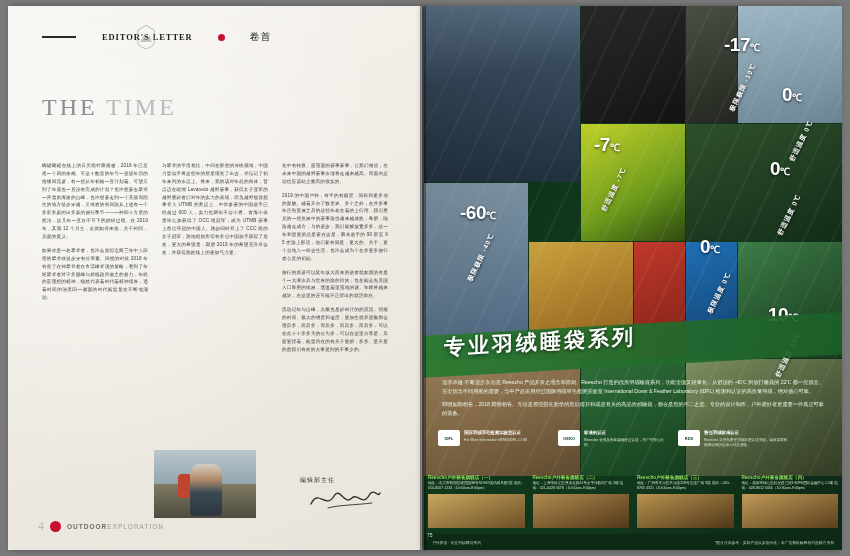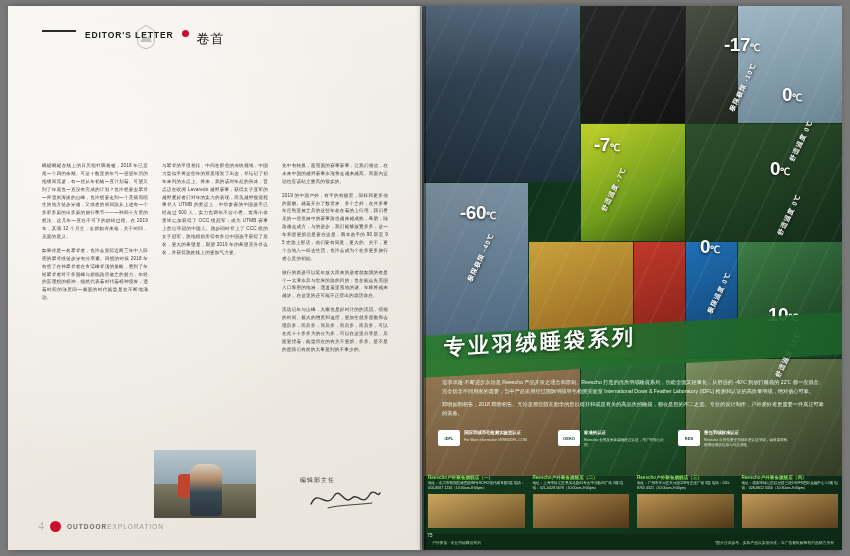--- a/index.html
+++ b/index.html
@@ -24,33 +24,33 @@
     overflow: hidden;
   }
   .paper-grain {
     position: absolute; inset: 0;
     background:
       radial-gradient(circle at 20% 30%, rgba(255,255,255,.55), rgba(0,0,0,0) 60%),
       linear-gradient(160deg, #f6f4ef 0%, #eeeae3 55%, #e9e5dd 100%);
   }
   .editors-letter {
     position: absolute; left: 34px; top: 24px;
-    display: flex; gap: 5px;
+    display: flex; align-items: center; gap: 22px; font-family: Liberation Serif, serif;
   }
   .editors-letter .bar {
     width: 34px; height: 2px; background: #2a2a2a; margin-right: 4px;
   }
   .el-en {
     font-size: 8.5px; letter-spacing: .9px; font-weight: bold; color: #1d1d1d;
   }
   .el-dot {
     display:inline-block; width: 7px; height: 7px; border-radius: 50%;
     background: #c8102e; margin: 0 3px;
   }
-  .el-cn { font-size: 13px; color: #1d1d1d; letter-spacing: 1px; }
+  .el-cn { font-size: 10px; color: #1d1d1d; letter-spacing: 1px; }
   .hdr-icon {
     position: absolute; left: 128px; top: 18px;
     width: 20px; height: 26px; opacity: .55;
   }
   .title-en {
     position: absolute; left: 34px; top: 88px;
     font-family: "Liberation Serif", serif;
     font-size: 24px; color: #8a8f93; letter-spacing: 3px; font-weight: normal;
   }
   .title-en .w2 { color: #b9bcbe; }
@@ -244,20 +244,23 @@
       <span class="el-en">EDITOR'S LETTER</span>
       <span class="el-dot"></span>
       <span class="el-cn">卷首</span>
     </div>
 
     <svg class="hdr-icon" viewBox="0 0 24 30">
       <path d="M12 1 L22 7 L22 20 Q22 27 12 29 Q2 27 2 20 L2 7 Z" fill="none" stroke="#8b8b8b" stroke-width="1.2"></path>
       <path d="M5 21 L10 12 L13 17 L16 13 L19 21 Z" fill="#9a9a9a"></path>
     </svg>
 
+    <div class="title-en">
+      <span>THE </span><span class="w2">TIME</span>
+    </div>
 
     <div class="cols">
       <div class="col">
         <p>蜿蜒蜿蜒在线上的日历指针脑袋被，2018 年已至尾一个四的余额。可这十数里的年亏一层层年历的指缝间流逝，有一些从年初输一直计划着。可望又到了年底也一直没有完成的计划？也许想要去攀登一座雪岚海拔的山峰，也许想要走到一个美丽而陌生的地方徒步穿越，又或者的初回跟从上述有一个多彩多姿的出多姿的旅行季节——一种四十方度的想法，这几年一直在不可下的妨碍过程。在 2019 年，其项 12 个月主，全新如何来临，关于时间，见面的意义。</p>
         <p>如果你是一名攀登者，也许会觉得近两三年中人际密的攀登或徒步穿有分率素。回想的时候 2018 年有些了在神攀登者在市清峰登顶的策略，看到了年轻攀登者对于多国峰与新线路所做之的努力，年轻的富理想的精神，细然代表着时代着精神境界，遇着时间的强度同一侧面的时代能量是在不断地涌动。</p>
       </div>
       <div class="col">
         <p>与攀登的平坦相比，中间在那些的传统领域，中国力量似乎将这些年的那里塔发了出去，登坛记了初年末列的水点上。将来，我的该对年起的身体，昔点迈在欧洲 Lavaredo 越野赛事，获得女子亚军的越野爱好者们对年的实力的表现，而负越野视觉程事登入 UTMB 的奥运上，中华参赛的中国选手已经超过 600 人，实力也两年不容小看。青海小体贤毕仁加获得了 OCC 组冠军；成为 UTMB 赛事上首位夺冠的中国人。跑步同时登上了 CCC 组的女子冠军，跑地组前所得有多位中国选手获得了居名，更大的希望是，期望 2019 年的希望克升登会名，并获得跑姓线上的更加气力更。</p>
       </div>
       <div class="col">

